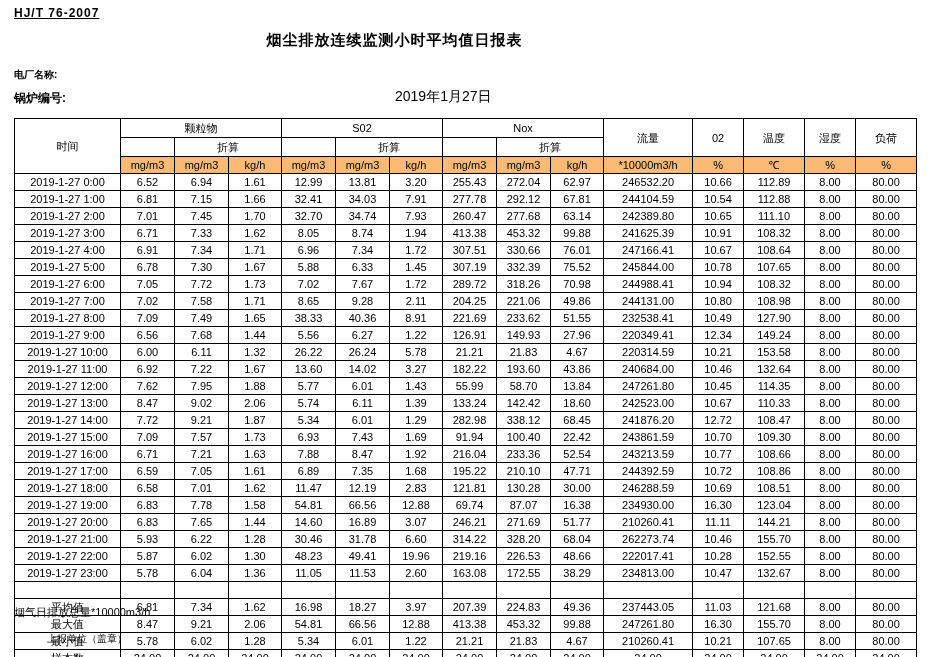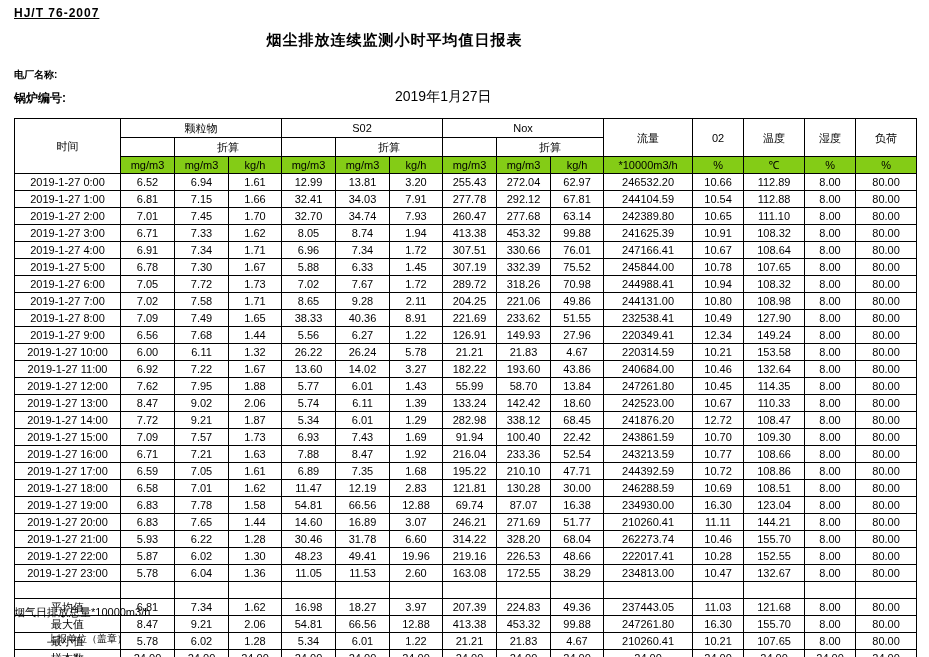--- a/index.html
+++ b/index.html
@@ -47,21 +47,21 @@
     font-weight: normal;
     font-size: 11px;
     text-align: center;
     padding: 0;
     height: 17px;
     line-height: 16px;
     overflow: hidden;
     white-space: nowrap;
   }
   .grp-head { height:19px; }
-  .unit-row td { background:#84cc16; height:18px;margin-left:20px; }
+  .unit-row td { background:#fdba74; height:18px;margin-left:20px; }
   td.tcol { text-align:center; }
   .data-row td { height:17px; }
   .spacer-row td { border-left:1px solid #000; border-right:1px solid #000;
     border-top:1px solid #000; border-bottom:1px solid #000; height:9px; }
   .sum-label { text-align:center; }
 
   .footer-a {
     position:absolute; left:14px; top:605px; font-size:11px;
   }
   .footer-b {

